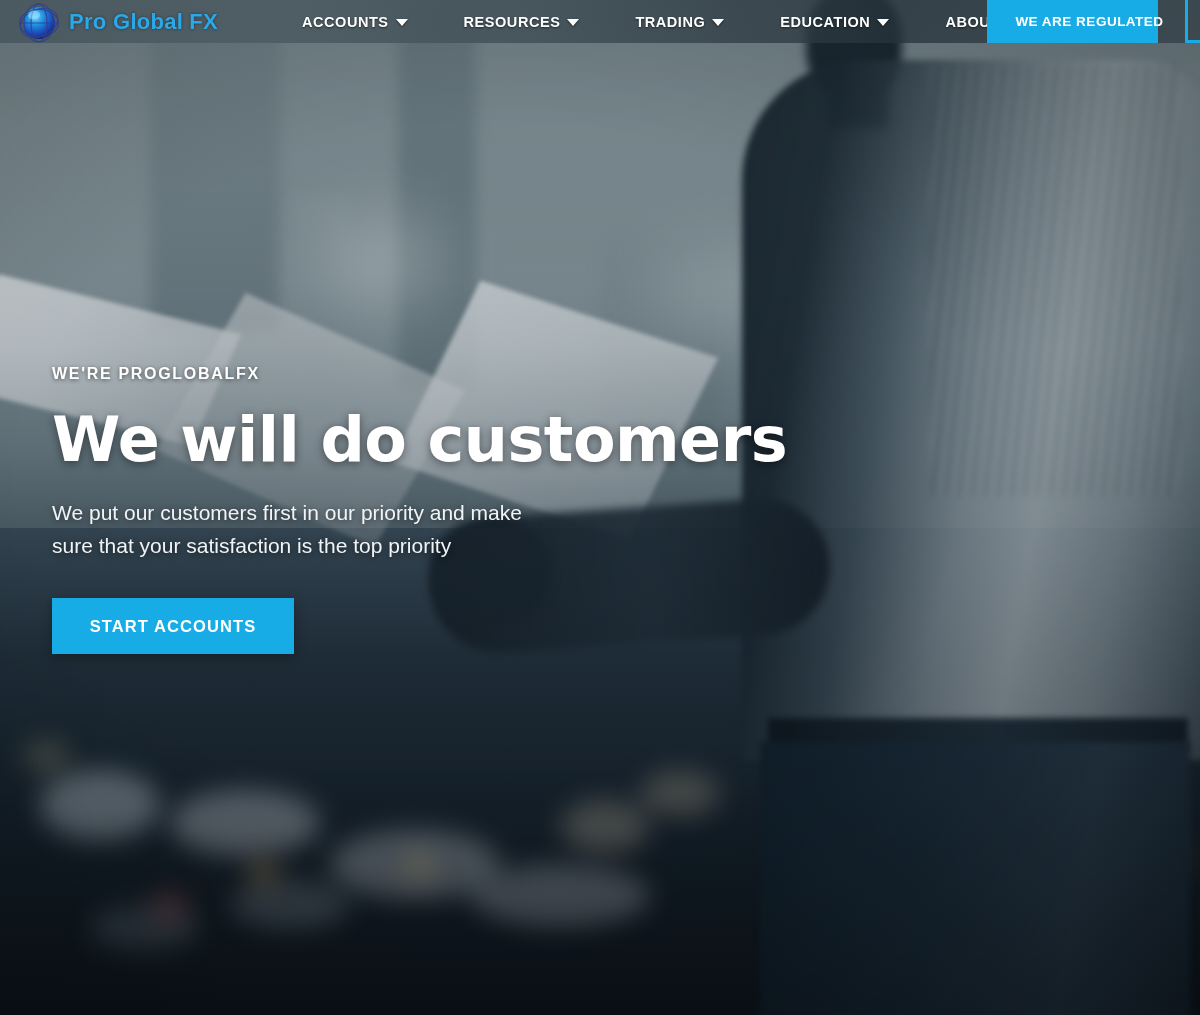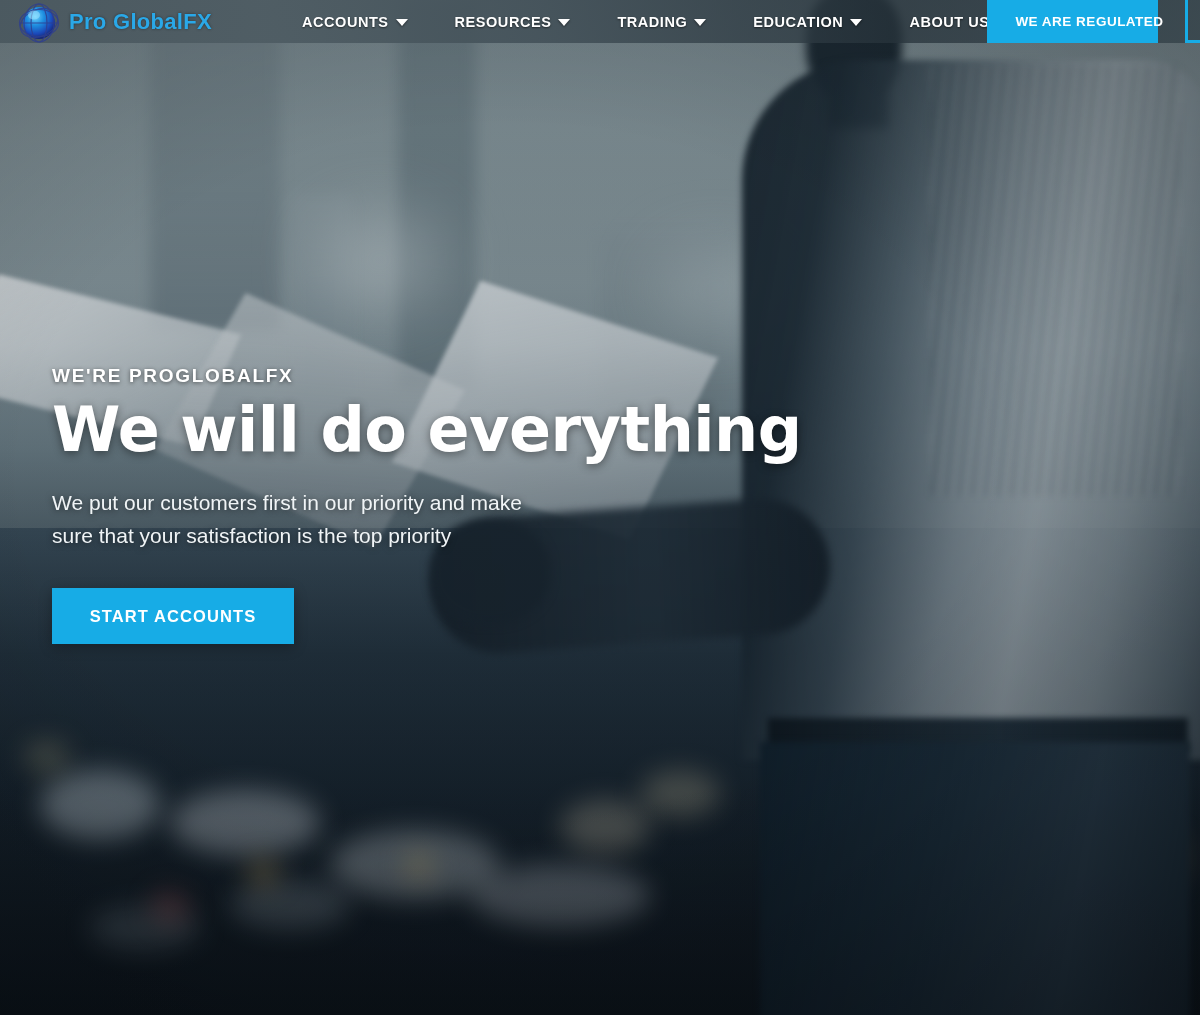--- a/index.html
+++ b/index.html
@@ -109,23 +109,23 @@
     z-index:20;
   }
 
   .brand { display:flex; align-items:center; gap:7px; padding-left:16px; width:280px; }
   .globe { position:relative; width:46px; height:46px; flex:0 0 46px; margin-top:2px; }
   .brand-name {
     font-size:22px; font-weight:bold; letter-spacing:0.3px;
     color:#2aa8e8; white-space:nowrap;
     text-shadow:0 0 3px rgba(0,0,0,0.45);
   }
-  .brand-name .fx { }
-
-  .main-nav { display:flex; align-items:center; gap:3px; flex:1; }
+  .brand-name .fx { margin-left:6px; }
+
+  .main-nav { display:flex; align-items:center; gap:12px; flex:1; }
   .nav-item {
     display:flex; align-items:center; gap:7px;
     padding:0 22px; height:43px;
     color:#ffffff; font-size:14.5px; font-weight:bold;
     letter-spacing:0.55px; white-space:nowrap; cursor:pointer;
     text-shadow:0 1px 2px rgba(0,0,0,0.55);
   }
   .caret {
     width:0; height:0;
     border-left:6px solid transparent;
@@ -143,22 +143,22 @@
     cursor:pointer; white-space:nowrap;padding-left:34px;
   }
   .edge-strip {
     position:absolute; left:1185px; top:0; width:15px; height:43px;
     border-left:3px solid #17ace6; border-bottom:3px solid #17ace6;
   }
 
   
   .hero-content { position:absolute; left:52px; top:365px; z-index:10; width:820px; }
   .eyebrow {
-    font-size:19px; font-weight:bold; color:#ffffff;
-    letter-spacing:1.7px; margin-bottom:12px;
+    font-size:16px; font-weight:bold; color:#ffffff;
+    letter-spacing:1.7px; margin-bottom:26px;
     text-shadow:0 1px 4px rgba(0,0,0,0.55);
   }
   .hero-title {
     font-size:62px; font-weight:bold; color:#ffffff;
     line-height:1.0; letter-spacing:-0.5px;
     font-family:"DejaVu Sans", sans-serif;
     text-shadow:0 2px 10px rgba(0,0,0,0.45);
     margin-bottom:26px;
   }
   .hero-title .line2 { display:block; }
@@ -280,21 +280,21 @@
 
   <div class="regulated-btn">WE ARE REGULATED</div>
 
   <div class="edge-strip"></div>
 </header>
 
 <section class="hero-content">
   <div class="eyebrow">WE'RE PROGLOBALFX</div>
 
   <h1 class="hero-title">
-    <span>We will do everything</span>
+    <span>We will do customers</span>
   </h1>
 
   <p class="hero-sub">
     <span>We put our customers first in our priority and make</span>
     <span class="line2">sure that your satisfaction is the top priority</span>
   </p>
 
   <div class="cta-btn">START ACCOUNTS</div>
 </section>
 

